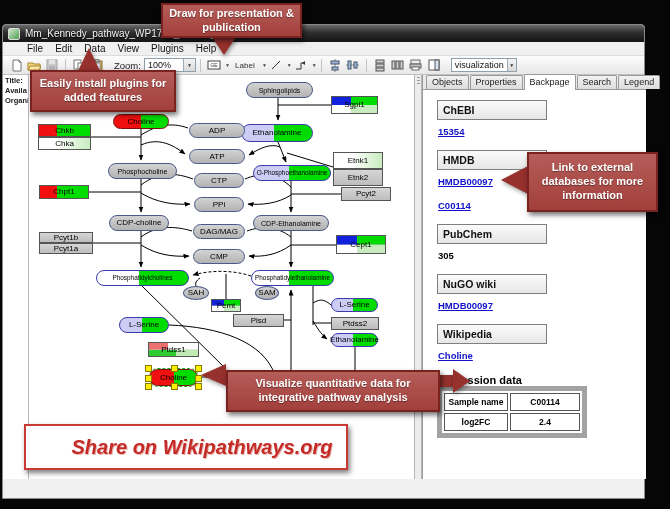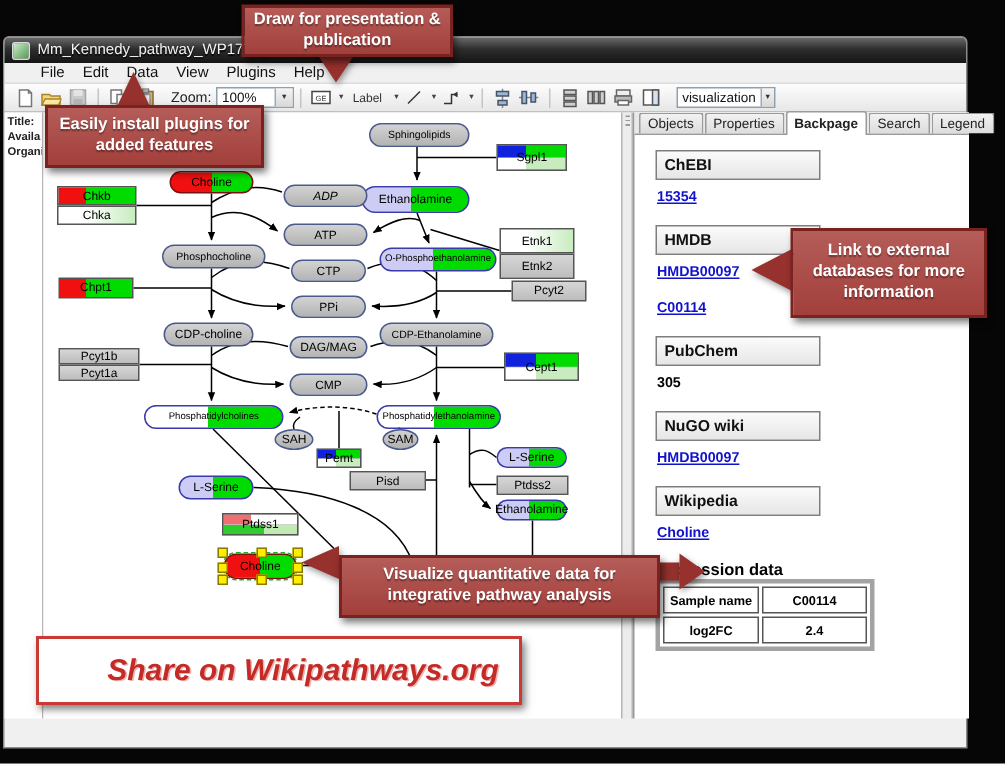--- a/index.html
+++ b/index.html
@@ -38,29 +38,29 @@
   #edges{position:absolute;left:0;top:0;}
   #splitter{left:411px;top:0;width:8px;height:100%;background:#ececec;border-left:1px solid #b5b5b5;
             border-right:1px solid #b5b5b5;box-sizing:border-box;}
   #splitter .grip{position:absolute;left:2px;top:2px;width:3px;height:9px;
                   background:repeating-linear-gradient(#999 0 1px,transparent 1px 3px);}
   #panel{left:419px;top:0;width:224px;height:404px;background:#fff;border-left:1px solid #9a9a9a;box-sizing:border-box;}
   #tabbar{position:absolute;left:0;top:0;width:100%;height:15px;background:#e9e9e9;border-bottom:1px solid #9a9a9a;
           display:flex;align-items:flex-end;padding-left:3px;box-sizing:border-box;}
   .tab{font-size:9px;color:#222;background:linear-gradient(#f2f2f2,#dcdcdc);border:1px solid #9a9a9a;
        border-bottom:none;padding:1px 5px;margin-right:1px;border-radius:2px 2px 0 0;height:11px;line-height:11px;}
-  .tab.active{background:#fff;font-weight:bold;height:13px;line-height:13px;position:relative;top:1px;}
+  .tab.active{background:#fff;font-weight:normal;height:13px;line-height:13px;position:relative;top:1px;}
   #panel-body{position:absolute;left:0;top:15px;width:100%;height:389px;overflow:hidden;padding:10px 0 0 14px;box-sizing:border-box;}
   .sec-header{width:110px;border:1px solid #7e7e7e;background:linear-gradient(#fbfbfb,#e6e6e6);
               font-size:10.5px;font-weight:bold;color:#111;padding:3px 5px;box-sizing:border-box;}
   .sec-value{font-size:9.5px;font-weight:bold;margin:6px 0 13px 1px;}
   .sec-value.link{color:#1111cc;text-decoration:underline;cursor:pointer;}
   #expr-head{font-size:11px;font-weight:bold;margin:4px 0 0 0;}
   #geneid{font-size:8.5px;font-weight:bold;margin:16px 0 3px 0;}
-  #expr-table{border:3px solid #a3a3a3;padding:2px;width:fit-content;background:#fff;}
+  #expr-table{border:5px solid #a3a3a3;padding:2px;width:fit-content;background:#fff;}
   #expr-grid{display:grid;grid-template-columns:64px 70px;gap:2px;}
   .cell{border:1px solid #555;font-size:8.5px;font-weight:bold;text-align:center;padding:3px 1px;background:#fff;}
   
   .node{position:absolute;display:flex;align-items:center;justify-content:center;box-sizing:border-box;
         border:1px solid #4a4a6e;background:#c4c4c4;z-index:3;}
   .node span{font-size:8px;color:#000;white-space:nowrap;line-height:1;}
   .pill{border-radius:9px;}
   .pill-gray{background:linear-gradient(#d3d3d3,#b3b3b3);border-color:#4a5a8a;}
   .pill-lavgreen{background:linear-gradient(90deg,#ccccf5 0 46%,#00dc00 46%);border-color:#3a3aaa;}
   .pill-redgreen{background:linear-gradient(90deg,#f01010 0 50%,#00dc00 50%);border-color:#7a1010;}
@@ -281,21 +281,21 @@
           <div class="node pill pill-gray" style="left: 217px; top: 7px; width: 67px; height: 16px;">
             <span style="font-size: 7px;">Sphingolipids</span>
           </div>
           <div class="node pill pill-redgreen" style="left: 84px; top: 39px; width: 56px; height: 15px;">
             <span style="font-size: 8px;">Choline</span>
           </div>
           <div class="node pill pill-lavgreen" style="left: 212px; top: 49px; width: 72px; height: 18px;">
             <span style="font-size: 8px;">Ethanolamine</span>
           </div>
           <div class="node pill pill-gray" style="left: 160px; top: 48px; width: 56px; height: 15px;">
-            <span style="font-size: 8px; font-style: italic;">ADP</span>
+            <span style="font-size: 8px;">ADP</span>
           </div>
           <div class="node pill pill-gray" style="left: 160px; top: 74px; width: 56px; height: 15px;">
             <span style="font-size: 8px;">ATP</span>
           </div>
           <div class="node pill pill-gray" style="left: 79px; top: 88px; width: 69px; height: 16px;">
             <span style="font-size: 7px;">Phosphocholine</span>
           </div>
           <div class="node pill pill-lavgreen" style="left: 224px; top: 90px; width: 78px; height: 16px;">
             <span style="font-size: 6.4px;">O-Phosphoethanolamine</span>
           </div>

